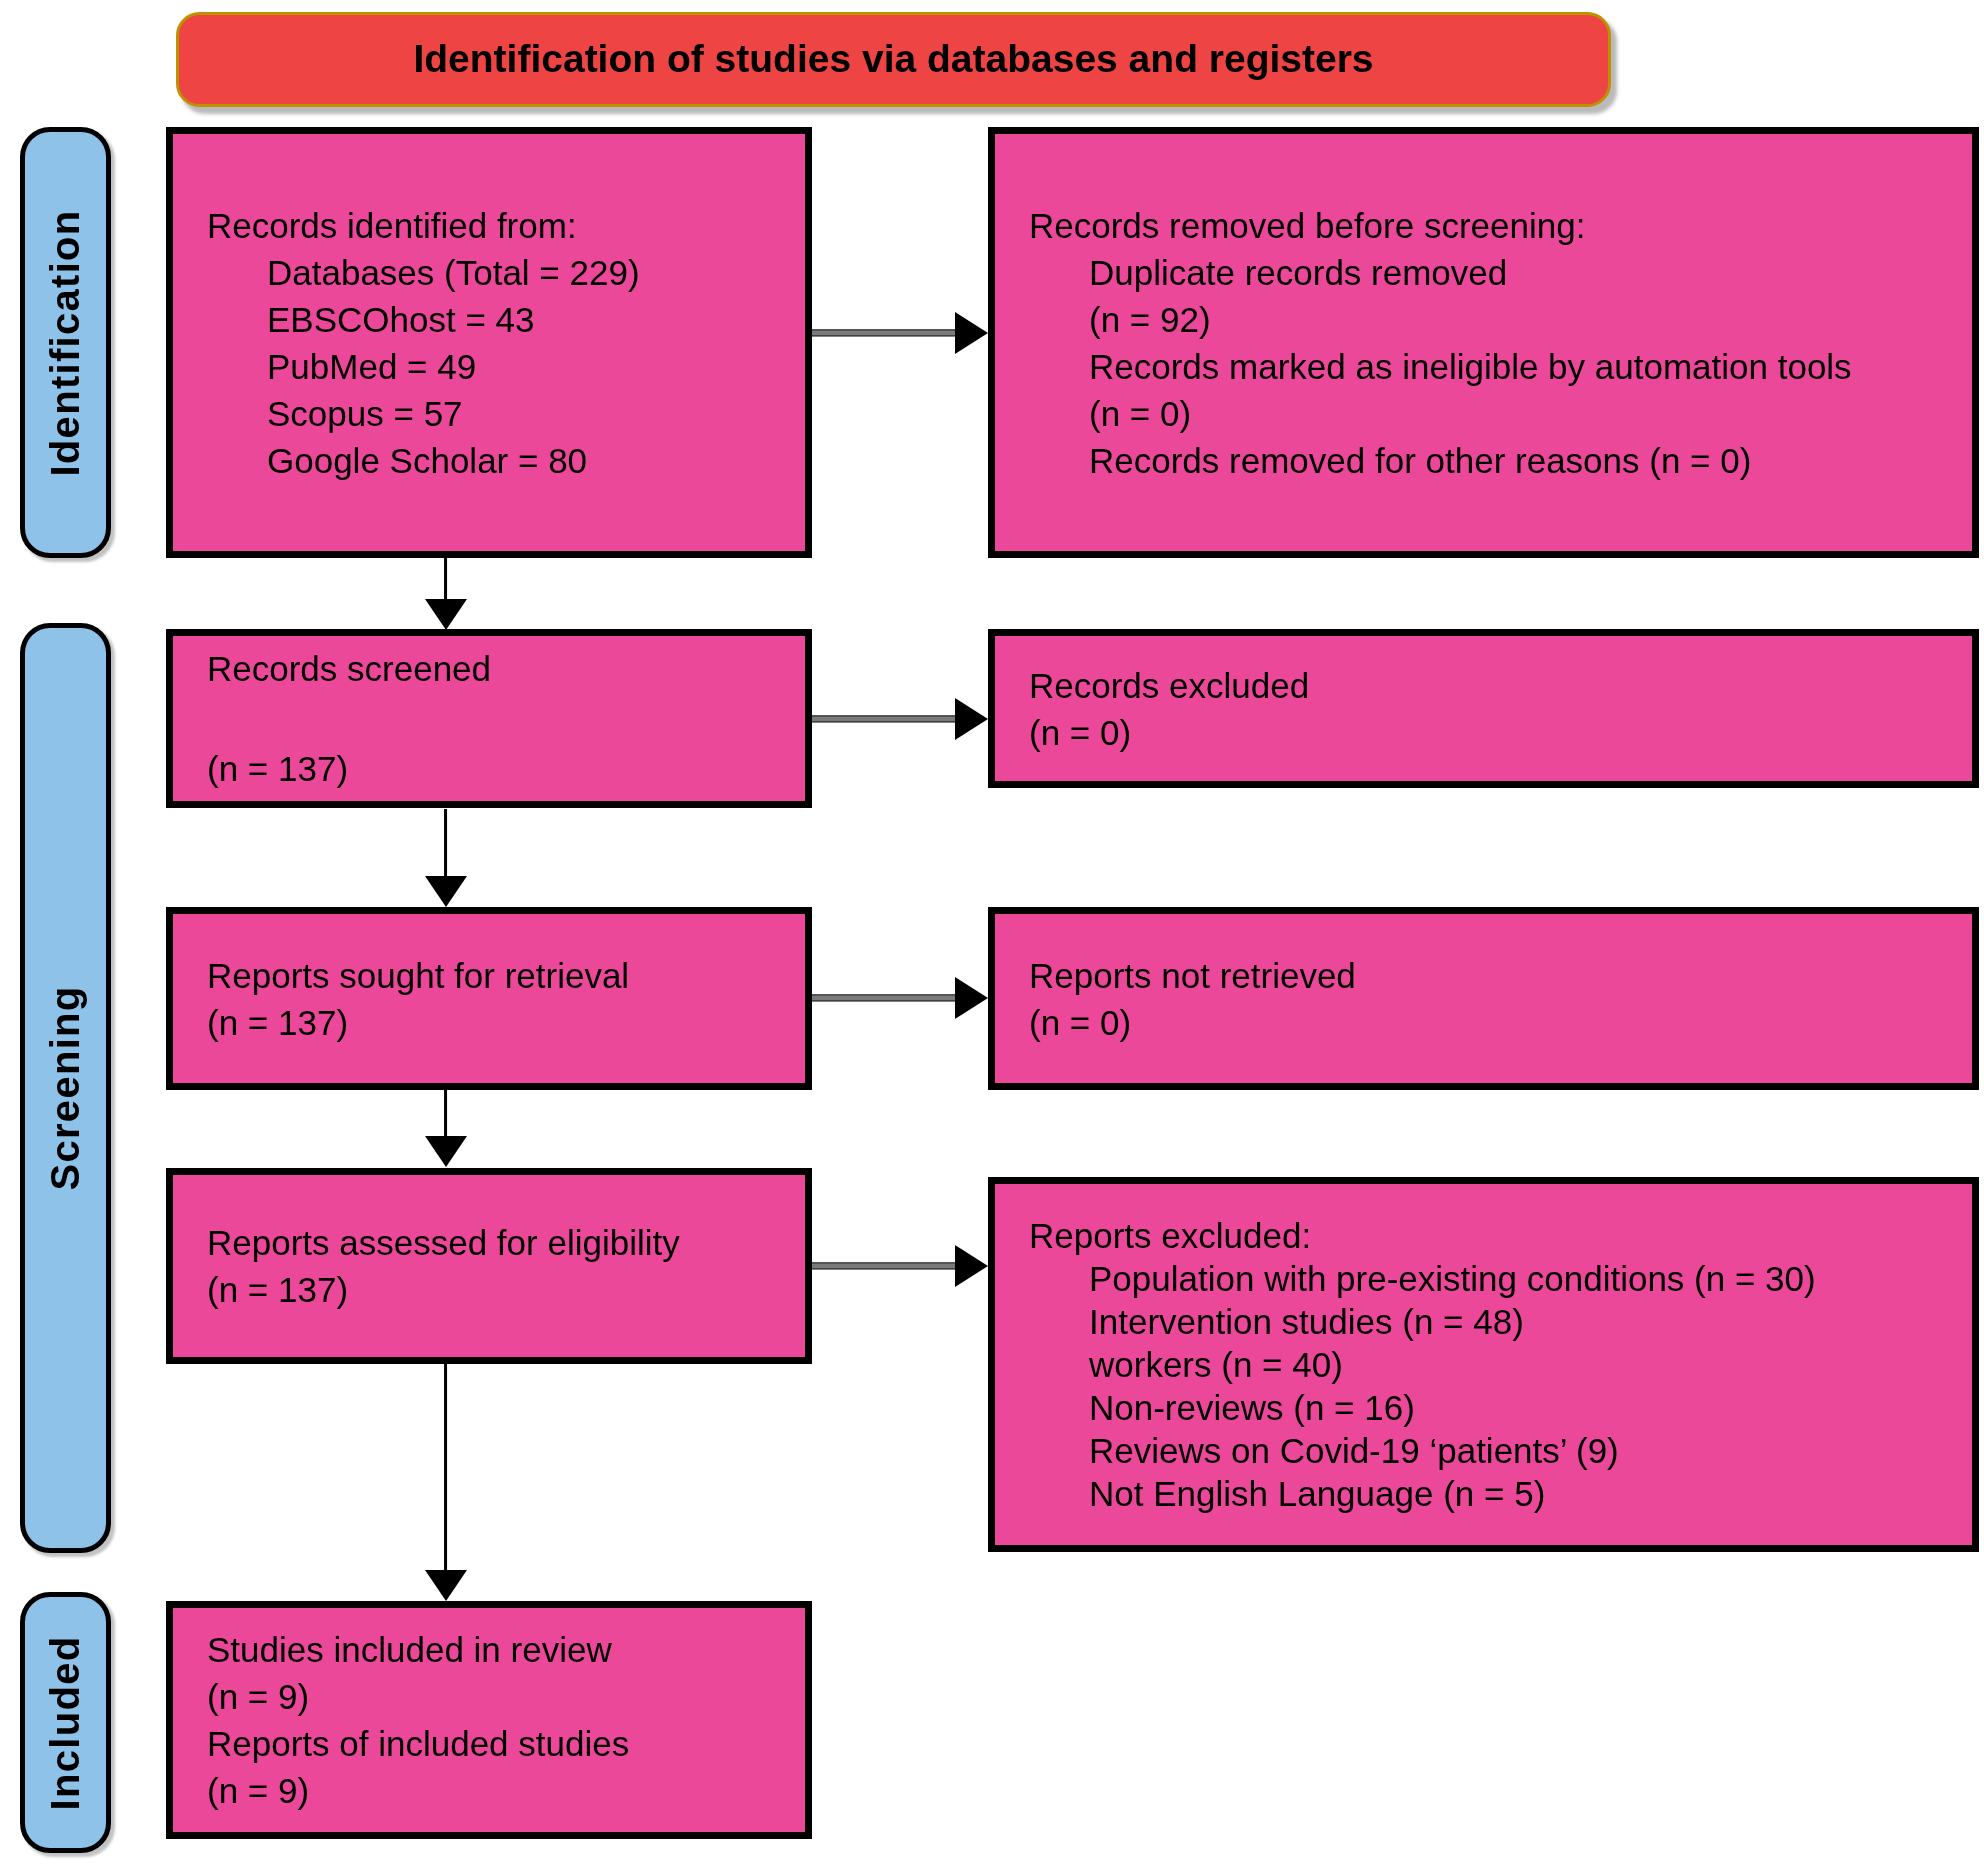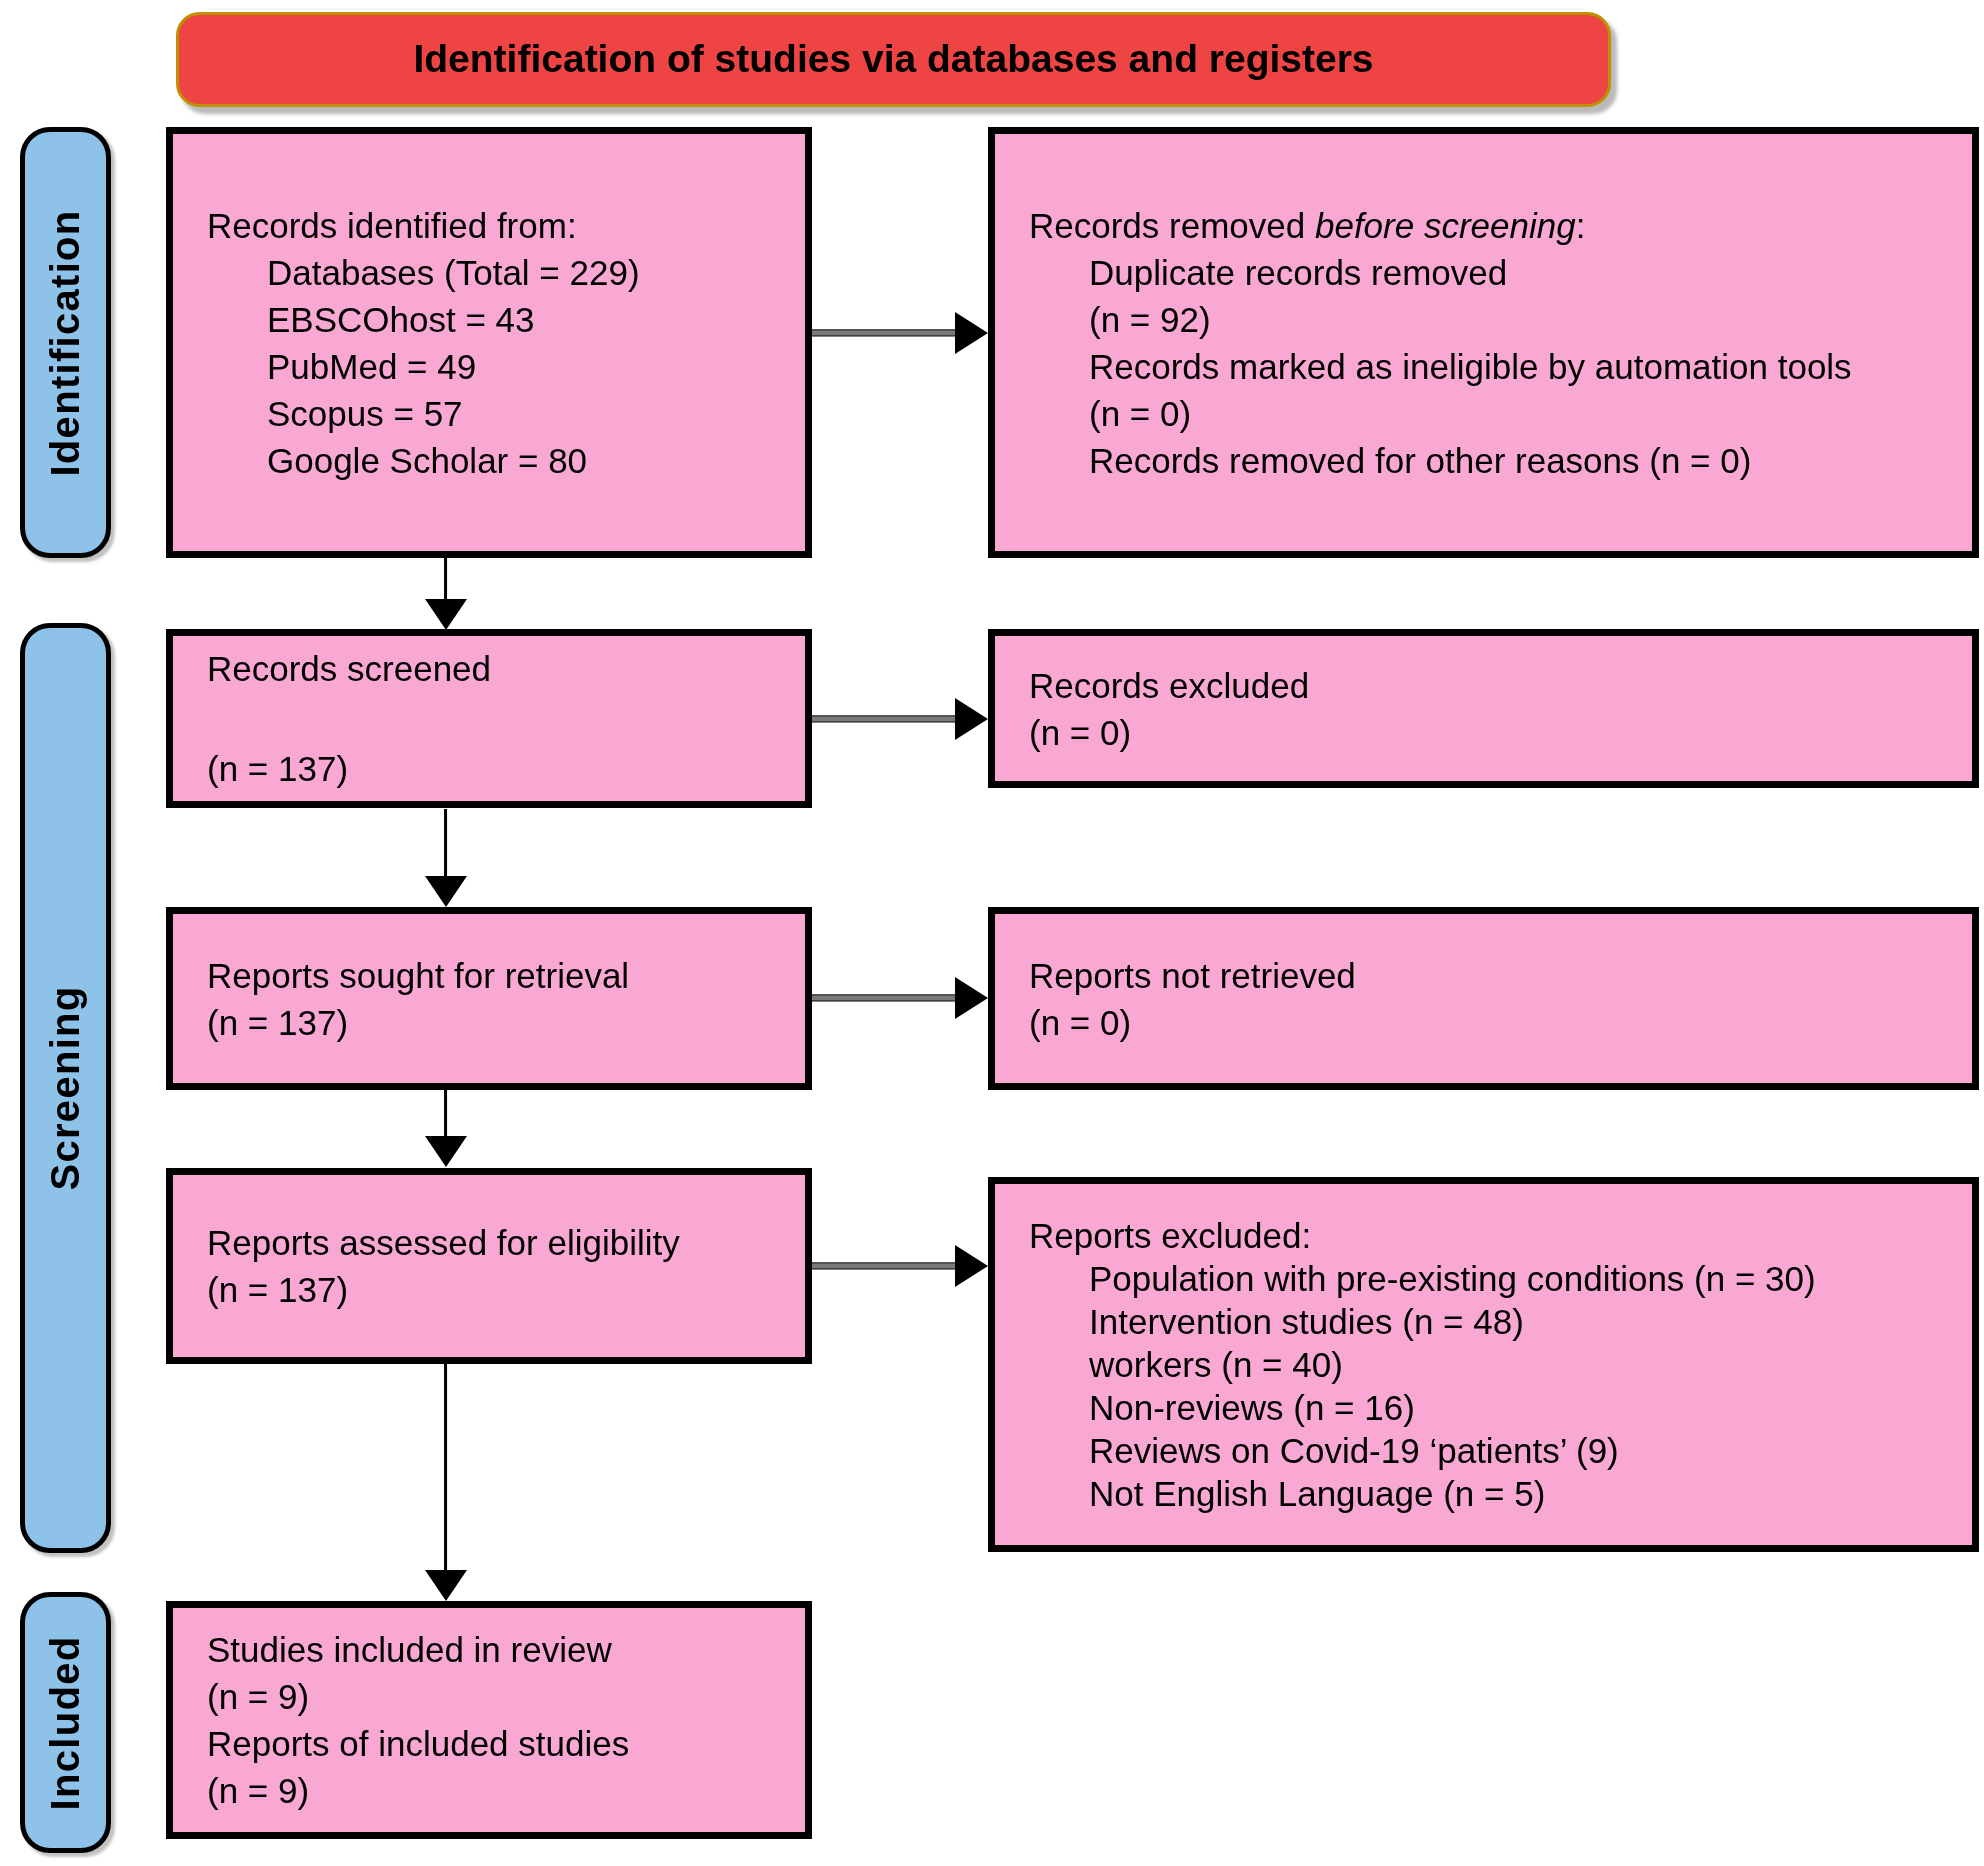--- a/index.html
+++ b/index.html
@@ -57,21 +57,21 @@
     transform: translate(-50%,-50%) rotate(-90deg);
     white-space: nowrap;
     font-weight: bold;
     font-size: 40px;
     letter-spacing: 1.3px;
   }
 
   
   .box {
     position: absolute;
-    background: #f9a8d4;
+    background: #ec4899;
     border: 7.8px solid #000;
     box-sizing: border-box;
     display: flex;
     flex-direction: column;
     justify-content: center;
     font-size: 35px;
     line-height: 47px;
     padding: 9px 17px 9px 34px;
   }
   .box .line { white-space: nowrap; }
@@ -189,21 +189,21 @@
       <div class="line"><span>(n = 137)</span></div>
     </div>
   <div class="box b-included">
       <div class="line"><span>Studies included in review</span></div>
       <div class="line"><span>(n = 9)</span></div>
       <div class="line"><span>Reports of included studies</span></div>
       <div class="line"><span>(n = 9)</span></div>
     </div>
 
   <div class="box b-removed">
-      <div class="line"><span>Records removed </span><span style="font-style: italic;">before screening</span><span>:</span></div>
+      <div class="line"><span>Records removed </span><span style="">before screening</span><span>:</span></div>
       <div class="line indent"><span>Duplicate records removed</span></div>
       <div class="line indent"><span>(n = 92)</span></div>
       <div class="line indent"><span>Records marked as ineligible by automation tools</span></div>
       <div class="line indent"><span>(n = 0)</span></div>
       <div class="line indent"><span>Records removed for other reasons (n = 0)</span></div>
     </div>
   <div class="box b-excluded">
       <div class="line"><span>Records excluded</span></div>
       <div class="line"><span>(n = 0)</span></div>
     </div>

